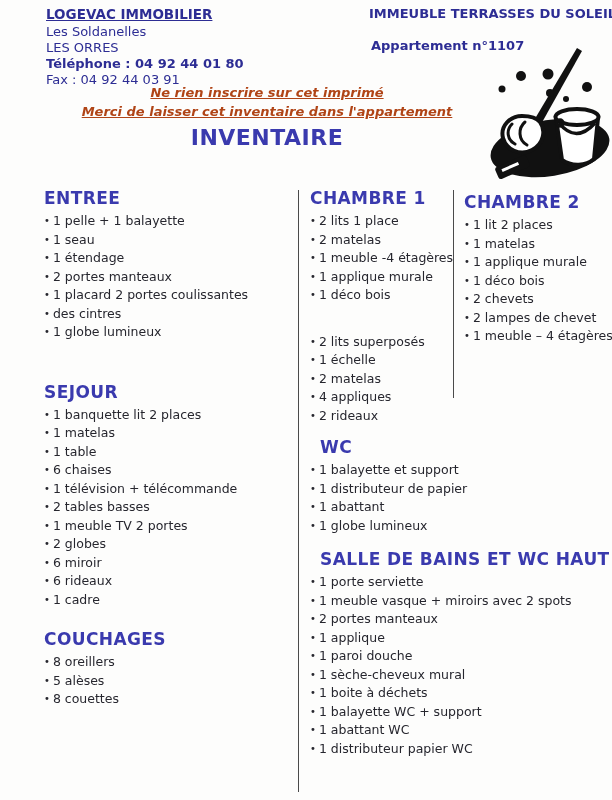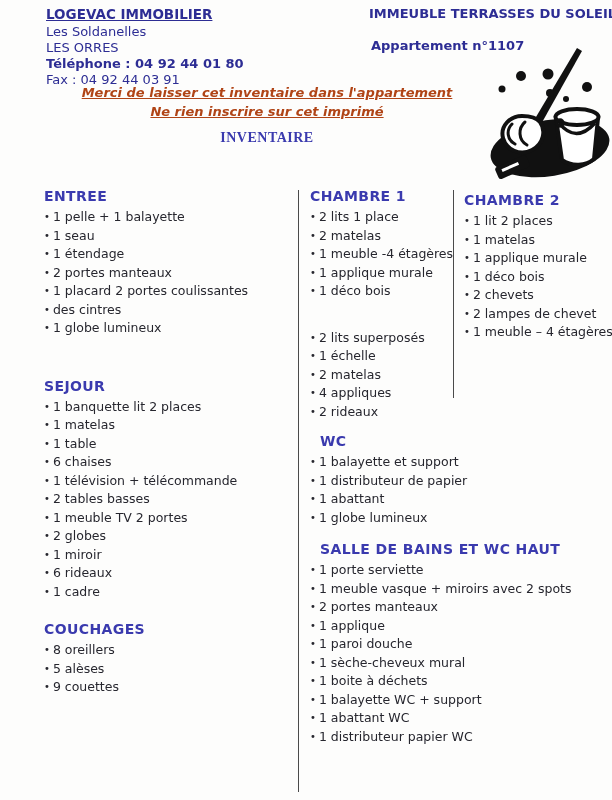--- a/index.html
+++ b/index.html
@@ -45,44 +45,43 @@
     font-size: 13px; line-height: 19px;
   }
   .notice .nline { text-decoration: underline; }
 
   
   .title {
     position: absolute; left: 0; top: 126px; width: 462px;
     text-align: center;
     color: var(--section_blue);
     font-weight: bold;
-    font-size: 14px; line-height: 24px;
+    font-size: 22px; line-height: 24px;
     letter-spacing: 0.5px;
-    font-family: Liberation Serif, serif;
   }
 
   
   .clipart { position: absolute; left: 448px; top: 46px; width: 132px; height: 142px; }
   .clipart svg { width: 100%; height: 100%; }
 
   
   .column { position: absolute; }
   #col1 { left: 8px;   top: 188px; width: 252px; }
   #col2 { left: 274px; top: 188px; width: 332px; }
   #col3 { left: 428px; top: 192px; width: 182px; }
 
   .vdivider { position: absolute; width: 1px; background: var(--divider); }
   .vdivider.left  { left: 262px; top: 190px; height: 602px; }
   .vdivider.right { left: 417px; top: 190px; height: 208px; }
 
   
   .section-heading {
     color: var(--section_blue);
     font-weight: bold;
-    font-size: 14px;
+    font-size: 17px;
     letter-spacing: 0.4px;
     margin: 0 0 4px 0;
     white-space: nowrap;
   }
   .item-list { list-style: none; margin: 0; padding: 0; }
   .item { font-size: 12.5px; line-height: 17.5px; white-space: nowrap; color: var(--item); }
   .bullet { font-size: 10px; margin-right: 3px; position: relative; top: -1px; }
 
   #col1 .section:nth-child(1) { margin-bottom: 40px; }
   #col1 .section:nth-child(2) { margin-bottom: 20px; }
@@ -101,22 +100,22 @@
   <div class="hline company">LOGEVAC IMMOBILIER</div>
   <div class="hline addr1">Les Soldanelles</div>
   <div class="hline addr2">LES ORRES</div>
   <div class="hline phone">Téléphone : 04 92 44 01 80</div>
   <div class="hline fax">Fax : 04 92 44 03 91</div>
 
   <div class="hline building">IMMEUBLE TERRASSES DU SOLEIL D’OR</div>
   <div class="hline apartment">Appartement n°1107</div>
 
   <div class="notice">
+    <div class="nline">Ne rien inscrire sur cet imprimé</div>
     <div class="nline">Merci de laisser cet inventaire dans l'appartement</div>
-    <div class="nline">Ne rien inscrire sur cet imprimé</div>
   </div>
 
   <div class="title">
     <div>INVENTAIRE</div>
   </div>
 
   <div class="clipart">
     <svg viewBox="0 0 132 142" xmlns="http://www.w3.org/2000/svg" aria-hidden="true">
 
       <ellipse cx="66" cy="102" rx="60" ry="28" fill="#111" transform="rotate(-9 66 102)"></ellipse>
@@ -168,31 +167,31 @@
         <div class="section-heading">SEJOUR</div>
         <ul class="item-list">
           <li class="item"><span class="bullet">•</span><span>1 banquette lit 2 places</span></li>
           <li class="item"><span class="bullet">•</span><span>1 matelas</span></li>
           <li class="item"><span class="bullet">•</span><span>1 table</span></li>
           <li class="item"><span class="bullet">•</span><span>6 chaises</span></li>
           <li class="item"><span class="bullet">•</span><span>1 télévision + télécommande</span></li>
           <li class="item"><span class="bullet">•</span><span>2 tables basses</span></li>
           <li class="item"><span class="bullet">•</span><span>1 meuble TV 2 portes</span></li>
           <li class="item"><span class="bullet">•</span><span>2 globes</span></li>
-          <li class="item"><span class="bullet">•</span><span>1 miroir</span></li>
+          <li class="item"><span class="bullet">•</span><span>6 miroir</span></li>
           <li class="item"><span class="bullet">•</span><span>6 rideaux</span></li>
           <li class="item"><span class="bullet">•</span><span>1 cadre</span></li>
         </ul>
       </section>
       <section class="section">
         <div class="section-heading">COUCHAGES</div>
         <ul class="item-list">
           <li class="item"><span class="bullet">•</span><span>8 oreillers</span></li>
           <li class="item"><span class="bullet">•</span><span>5 alèses</span></li>
-          <li class="item"><span class="bullet">•</span><span>9 couettes</span></li>
+          <li class="item"><span class="bullet">•</span><span>8 couettes</span></li>
         </ul>
       </section>
     </div>
   <div class="column" id="col2">
       <section class="section">
         <div class="section-heading">CHAMBRE 1</div>
         <ul class="item-list">
           <li class="item"><span class="bullet">•</span><span>2 lits 1 place</span></li>
           <li class="item"><span class="bullet">•</span><span>2 matelas</span></li>
           <li class="item"><span class="bullet">•</span><span>1 meuble -4 étagères</span></li>

